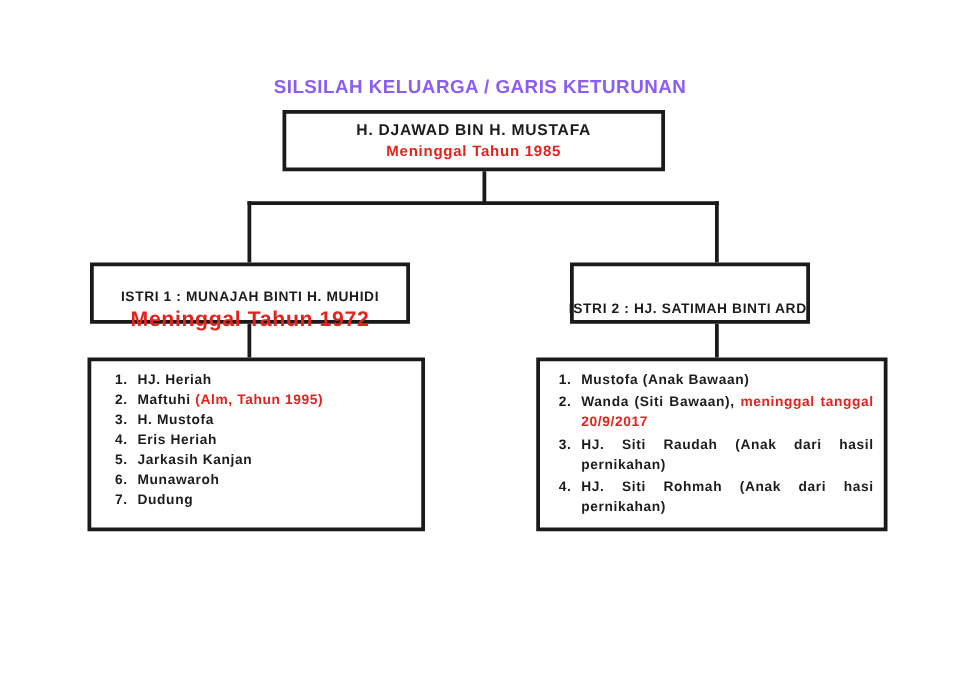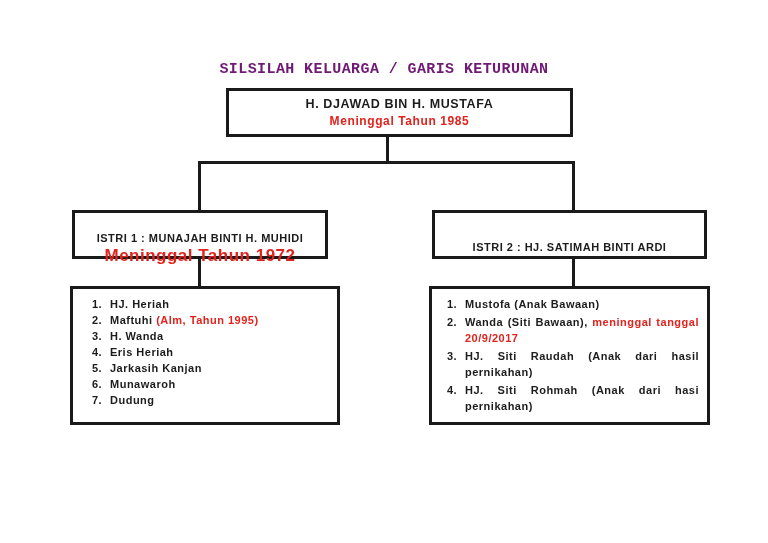--- a/index.html
+++ b/index.html
@@ -4,37 +4,37 @@
 <style>
   html,body { margin:0; padding:0; }
   body {
     width:768px; height:543px; background:#ffffff; overflow:hidden;
     font-family:"Liberation Sans", sans-serif; position:relative;
   }
   .page { position:absolute; left:0; top:0; width:768px; height:543px; }
 
   .title {
     position:absolute; top:61px; left:0; width:768px; text-align:center;
-    font-family:Liberation Mono, monospace; font-weight:bold; font-size:15px;
-    letter-spacing:0.4px; color:#701a75; line-height:17px;
+    font-family:Liberation Sans, sans-serif; font-weight:bold; font-size:15px;
+    letter-spacing:0.4px; color:#8b5cf6; line-height:17px;
   }
 
   .box {
     position:absolute; box-sizing:border-box; background:#ffffff;
     border:3px solid #1a1a1a;
   }
   .hdr { display:flex; flex-direction:column; justify-content:center; align-items:center; text-align:center; }
   .hdr .nm { font-weight:bold; color:#1c1c1c; letter-spacing:0.6px; line-height:17px; white-space:nowrap; }
   .hdr .nt { font-weight:bold; letter-spacing:0.6px; line-height:17px; white-space:nowrap; }
 
-  .root-box  { left:226px; top:88px;  width:347px; height:49px; }
+  .root-box  { left:226px; top:88px;  width:306px; height:49px; }
   .root-box .nm { font-size:12.5px; }
   .root-box .nt { font-size:12px; }
   .wife1-box { left:72px;  top:210px; width:256px; height:49px; }
-  .wife2-box { left:432px; top:210px; width:275px; height:49px; }
+  .wife2-box { left:456px; top:210px; width:192px; height:49px; }
   .wife1-box .nm, .wife2-box .nm { font-size:11px; letter-spacing:0.5px;margin-top:25px; }
   .wife1-box .nt, .wife2-box .nt { font-size:17px; letter-spacing:0.5px; }
 
   .kids1-box { left:70px;  top:286px; width:270px; height:139px; padding:7px 8px 0 19px; }
   .kids2-box { left:429px; top:286px; width:281px; height:139px; padding:7px 8px 0 15px; }
 
   .row { display:flex; font-weight:bold; font-size:11px; letter-spacing:0.5px; color:#1c1c1c; line-height:16px; }
   .row .num { flex:none; width:18px; }
   .row .txt { flex:1; }
   .kids2-box .row { margin-bottom:2px; }
@@ -82,21 +82,21 @@
     <div class="row">
       <span class="num">1.</span>
       <span class="txt"><span>HJ. Heriah</span></span>
     </div>
     <div class="row">
       <span class="num">2.</span>
       <span class="txt"><span>Maftuhi </span><span class="red">(Alm, Tahun 1995)</span></span>
     </div>
     <div class="row">
       <span class="num">3.</span>
-      <span class="txt"><span>H. Wanda</span></span>
+      <span class="txt"><span>H. Mustofa</span></span>
     </div>
     <div class="row">
       <span class="num">4.</span>
       <span class="txt"><span>Eris Heriah</span></span>
     </div>
     <div class="row">
       <span class="num">5.</span>
       <span class="txt"><span>Jarkasih Kanjan</span></span>
     </div>
     <div class="row">

